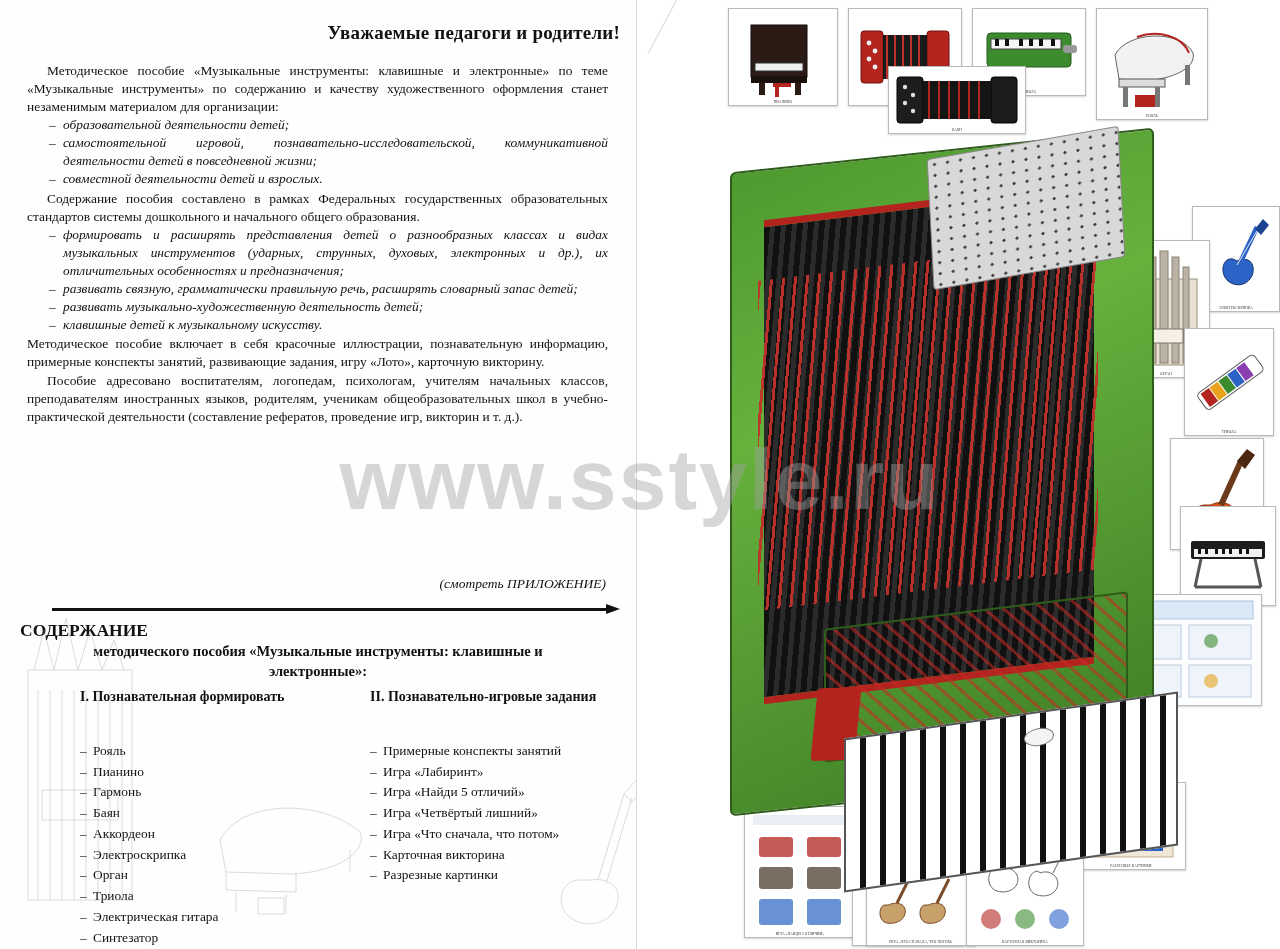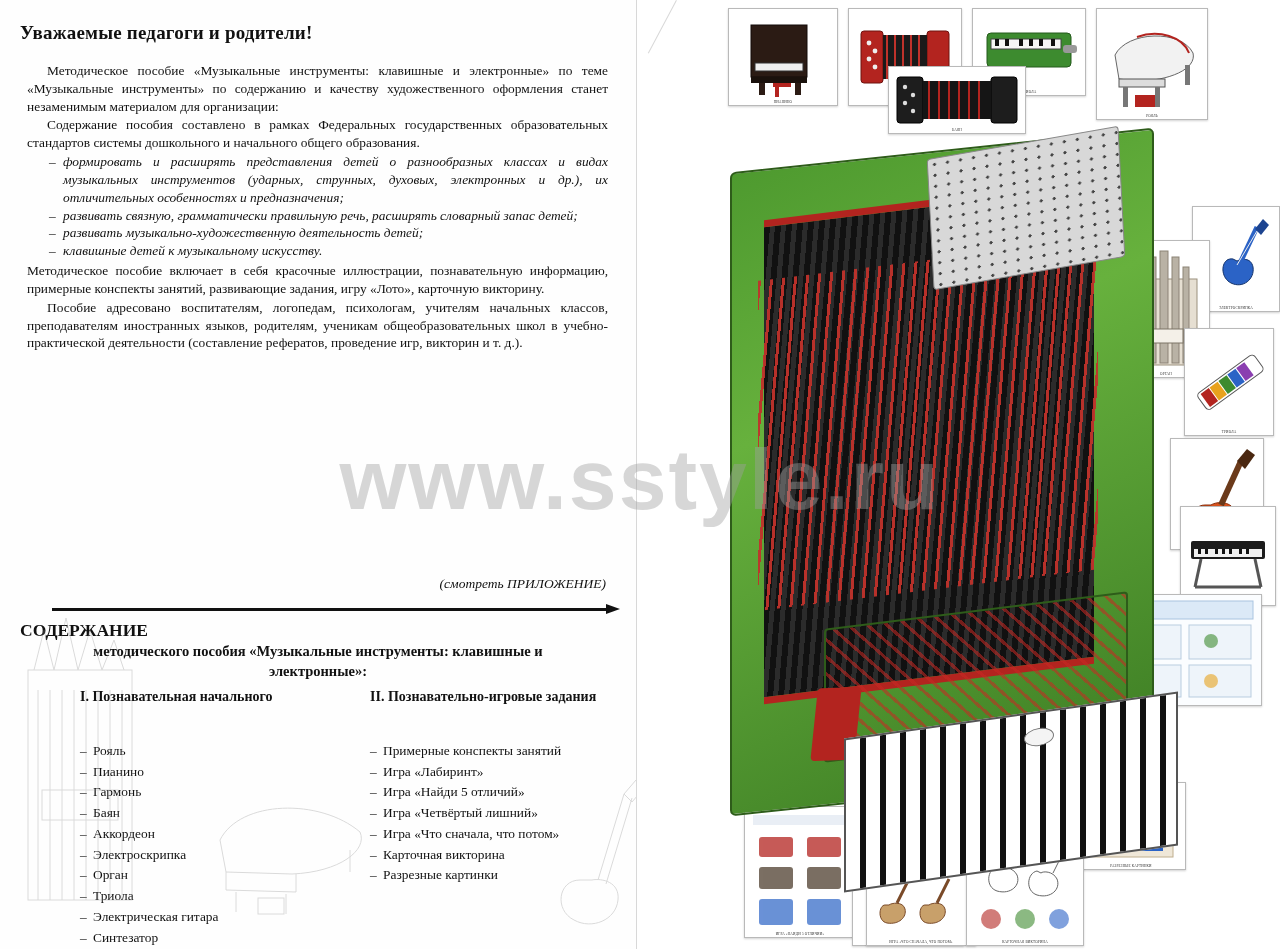--- a/index.html
+++ b/index.html
@@ -14,21 +14,21 @@
   .page{position:absolute;inset:0;}
 
   
   .left{
     position:absolute;left:0;top:0;width:636px;height:949px;
     background:#fefefe;
   }
   .left-inner{position:absolute;left:20px;top:0;width:600px;height:949px;}
 
   .title{
-    text-align:left;
+    text-align:right;
     font-weight:bold;
     font-size:19px;
     margin-top:22px;
     letter-spacing:.2px;
   }
   .body-text{
     margin-top:18px;
     font-size:13.4px;
     line-height:1.33;
     text-align:justify;
@@ -180,20 +180,25 @@
 
 <div class="page">
 
   <div class="left">
     <div class="left-inner">
 
       <div class="title">Уважаемые педагоги и родители!</div>
 
       <div class="body-text">
         <p>Методическое пособие «Музыкальные инструменты: клавишные и электронные» по теме «Музыкальные инструменты» по содержанию и качеству художественного оформления станет незаменимым материалом для организации:</p>
+        <ul class="dash">
+          <li>образовательной деятельности детей;</li>
+          <li>самостоятельной игровой, познавательно-исследовательской, коммуникативной деятельности детей в повседневной жизни;</li>
+          <li>совместной деятельности детей и взрослых.</li>
+        </ul>
         <p>Содержание пособия составлено в рамках Федеральных государственных образовательных стандартов системы дошкольного и начального общего образования.</p>
         <ul class="dash">
           <li>формировать и расширять представления детей о разнообразных классах и видах музыкальных инструментов (ударных, струнных, духовых, электронных и др.), их отличительных особенностях и предназначения;</li>
           <li>развивать связную, грамматически правильную речь, расширять словарный запас детей;</li>
           <li>развивать музыкально-художественную деятельность детей;</li>
           <li>клавишные детей к музыкальному искусству.</li>
         </ul>
         <p class="noind">Методическое пособие включает в себя красочные иллюстрации, познавательную информацию, примерные конспекты занятий, развивающие задания, игру «Лото», карточную викторину.</p>
         <p>Пособие адресовано воспитателям, логопедам, психологам, учителям начальных классов, преподавателям иностранных языков, родителям, ученикам общеобразовательных школ в учебно-практической деятельности (составление рефератов, проведение игр, викторин и т. д.).</p>
       </div>
@@ -203,21 +208,21 @@
       <div class="arrow-rule">
         <div class="ln"></div>
           <div class="hd"></div>
       </div>
 
       <div class="toc-title">СОДЕРЖАНИЕ</div>
       <div class="toc-sub">методического пособия «Музыкальные инструменты: клавишные и электронные»:</div>
 
       <div class="cols">
         <div class="col">
-          <h4>I. Познавательная начального</h4>
+          <h4>I. Познавательная формировать</h4>
           <ul>
             <li>Рояль</li>
             <li>Пианино</li>
             <li>Гармонь</li>
             <li>Баян</li>
             <li>Аккордеон</li>
             <li>Электроскрипка</li>
             <li>Орган</li>
             <li>Триола</li>
             <li>Электрическая гитара</li>

